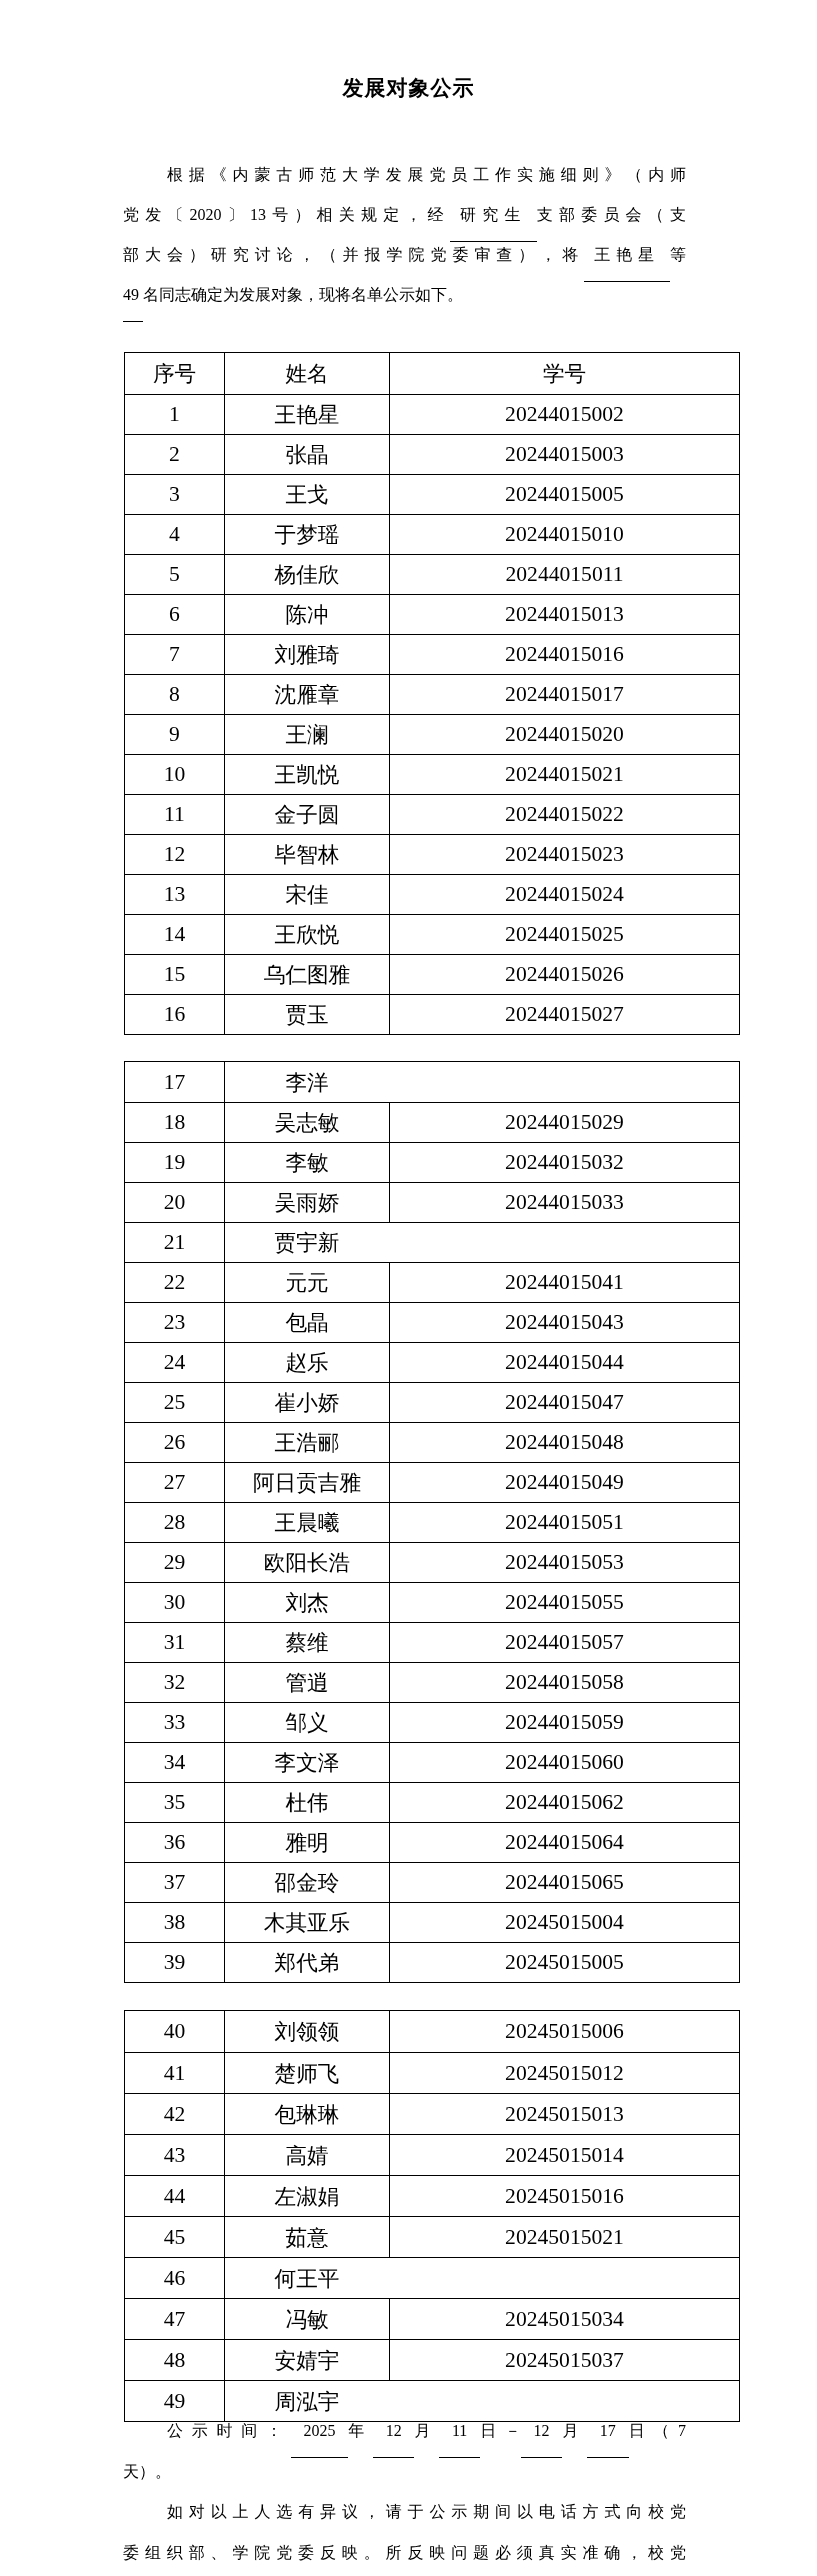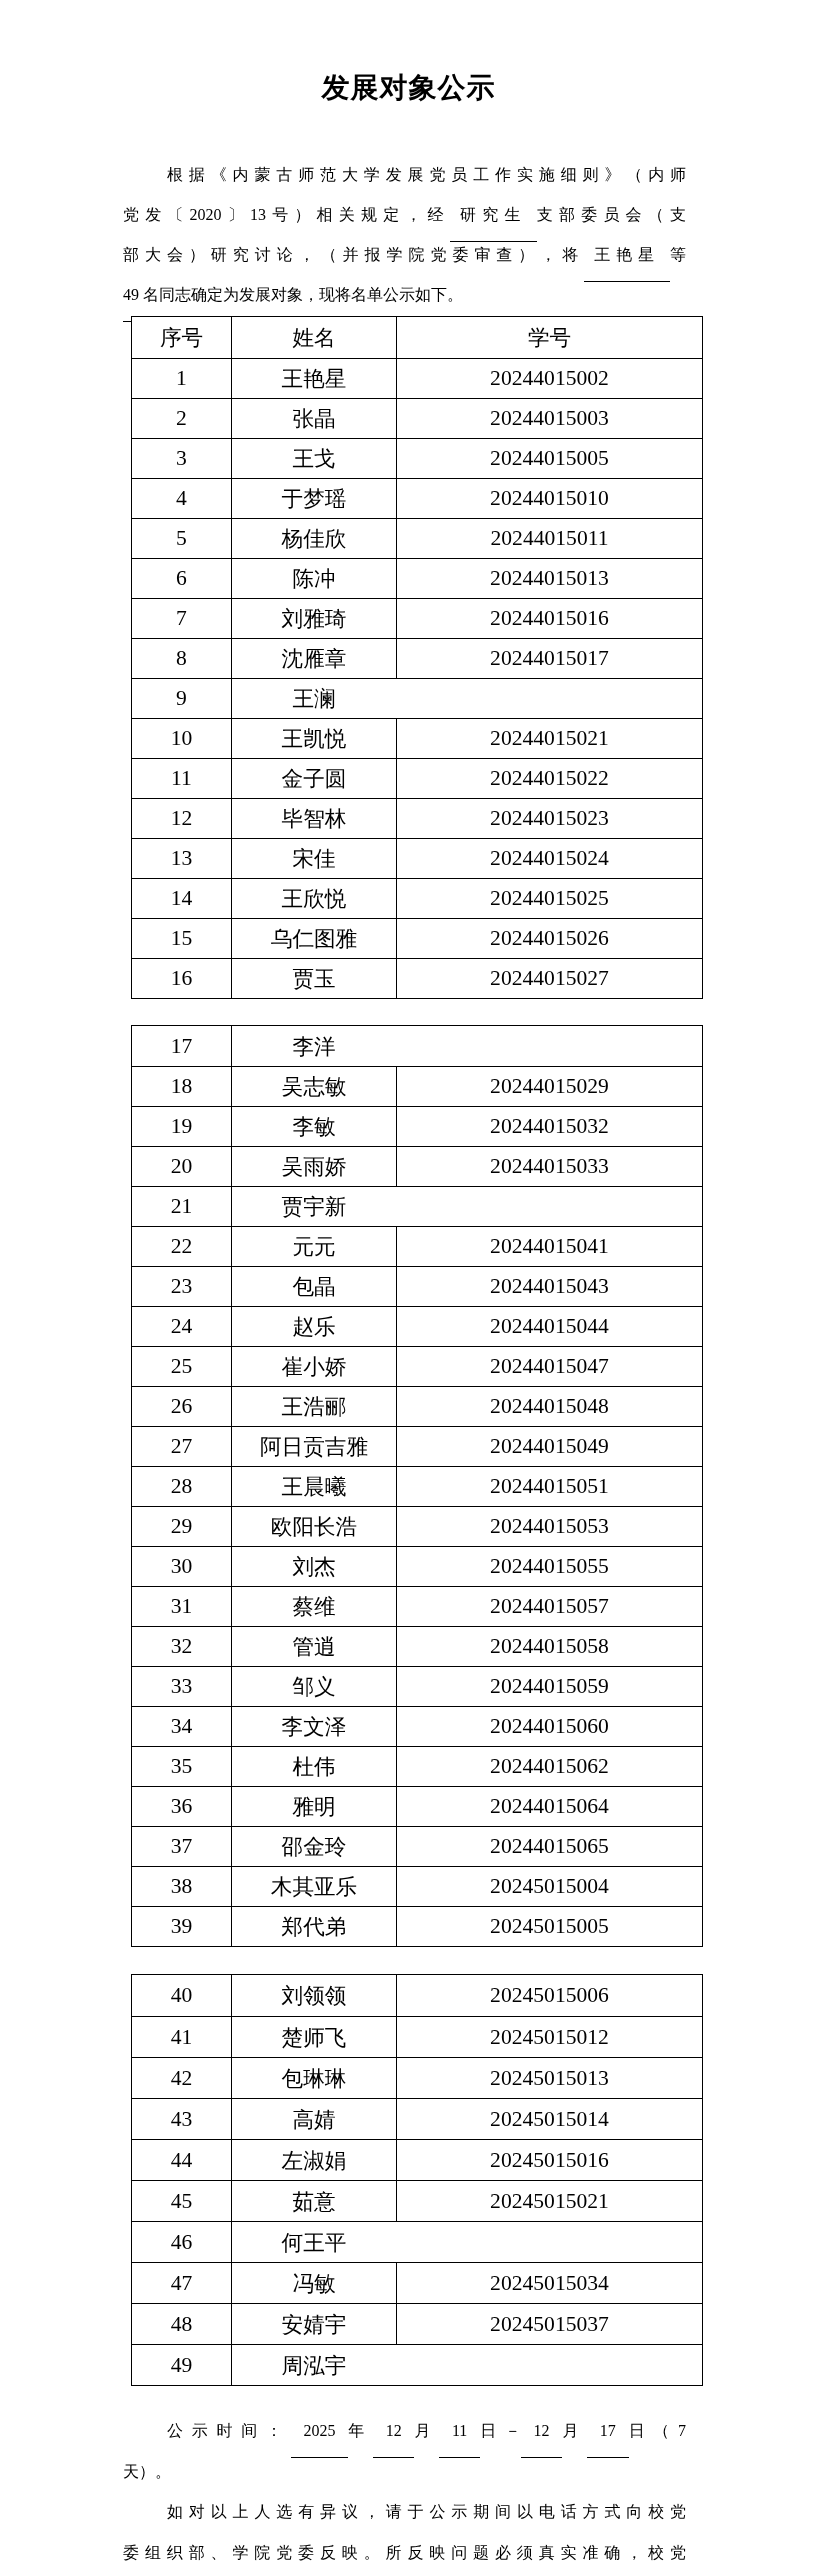--- a/index.html
+++ b/index.html
@@ -6,30 +6,30 @@
   html,body { background:#ffffff; }
   .page {
     position:relative; width:817px; height:2921px;
     background:#ffffff; color:#000000;
     font-family:"Liberation Serif","DejaVu Serif",serif;
     overflow:hidden;
   }
   .title {
     position:absolute; top:71px; left:0; width:100%;
     text-align:center; font-family:"Liberation Sans","DejaVu Sans",sans-serif;
-    font-weight:700; font-size:28px; line-height:33px; letter-spacing:1px;
+    font-weight:700; font-size:21px; line-height:33px; letter-spacing:1px;
   }
   .block { position:absolute; left:123px; width:563px; font-size:16px; }
   .line  { height:40px; line-height:40px; }
   .lh80 .line { height:41px; line-height:41px; }
   .line.j { text-align:justify; text-align-last:justify; }
   .line.indent { padding-left:44px; }
   .u { border-bottom:1.5px solid #000; padding-bottom:18px; }
 
-  .tseg { position:absolute; left:131px; width:572px; border:1.5px solid #000; background:#fff; }
+  .tseg { position:absolute; left:124px; width:616px; border:1.5px solid #000; background:#fff;margin-top:36px; }
   .trow { display:grid; grid-template-columns:99px 165px 1fr; height:40px; border-top:1px solid #000; }
   .trow.first { border-top:none; }
   .trow.head { height:41px; }
   .tseg.seg-2 .trow { height:41px; }
   .tcell {
     display:flex; align-items:center; justify-content:center;
     border-left:1px solid #000; font-size:21.6px; overflow:hidden; white-space:nowrap;
   }
   .tcell.c0 { border-left:none; }
 </style>
@@ -89,20 +89,21 @@
         <div class="tcell c2">20244015016</div>
       </div>
       <div class="trow">
         <div class="tcell c0">8</div>
         <div class="tcell c1">沈雁章</div>
         <div class="tcell c2">20244015017</div>
       </div>
       <div class="trow">
         <div class="tcell c0">9</div>
         <div class="tcell c1">王澜</div>
+        <div class="tcell c2">20244015020</div>
       </div>
       <div class="trow">
         <div class="tcell c0">10</div>
         <div class="tcell c1">王凯悦</div>
         <div class="tcell c2">20244015021</div>
       </div>
       <div class="trow">
         <div class="tcell c0">11</div>
         <div class="tcell c1">金子圆</div>
         <div class="tcell c2">20244015022</div>

